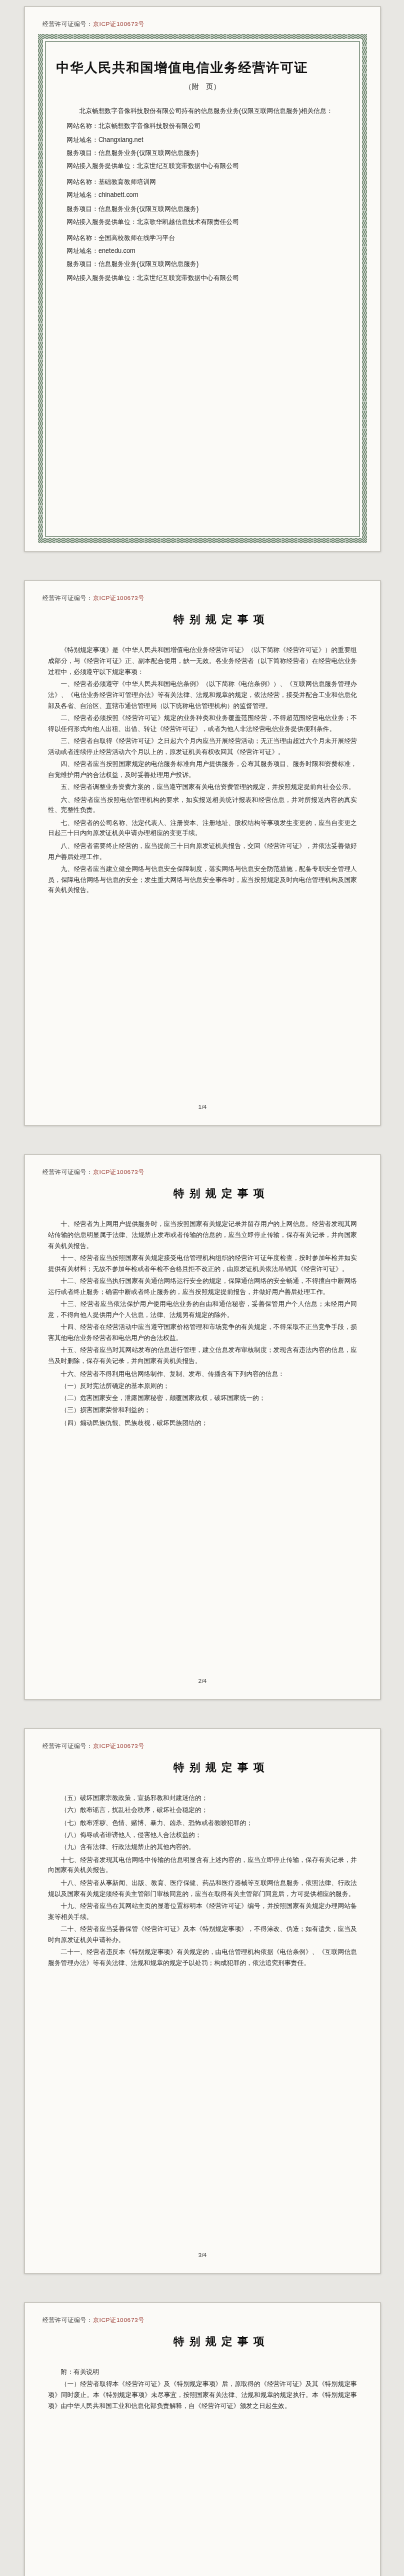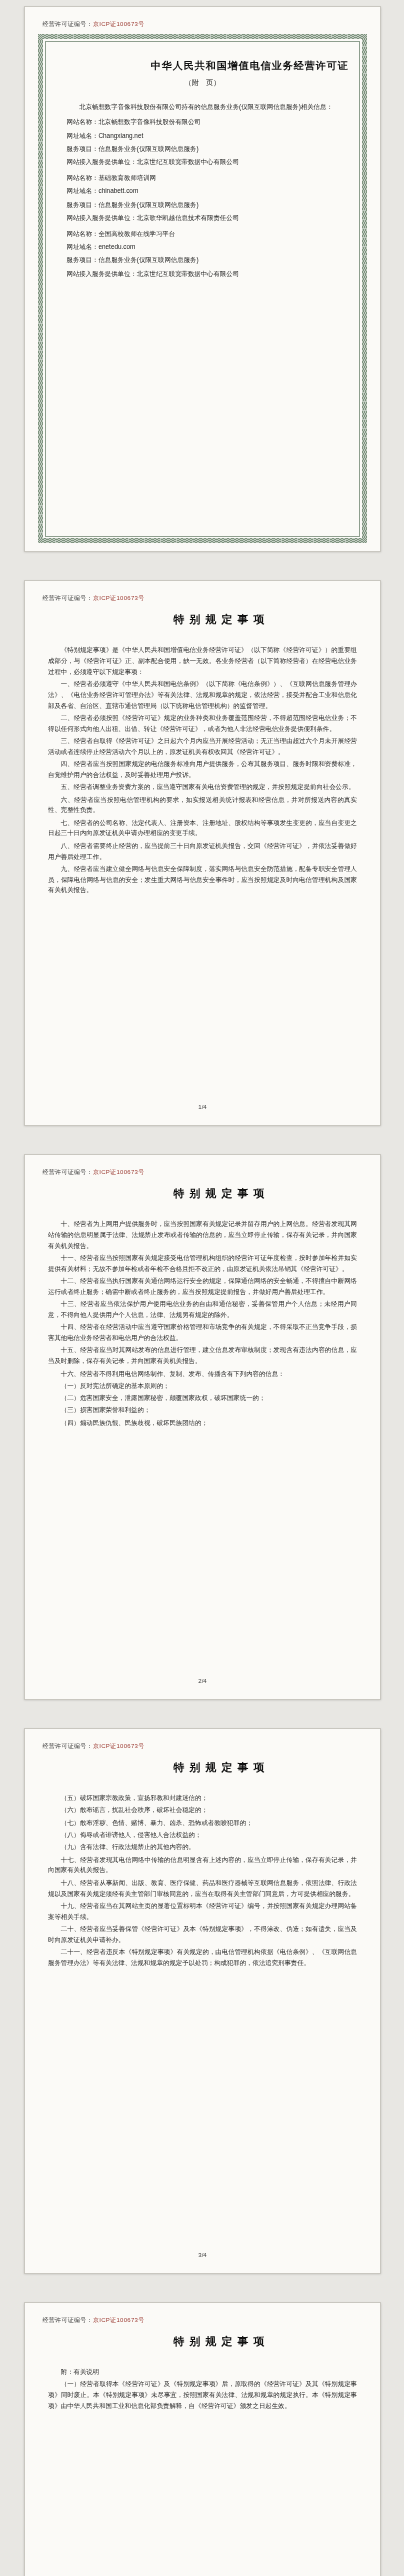--- a/index.html
+++ b/index.html
@@ -47,22 +47,22 @@
     padding: 1.5px;
   }
   .frame-line {
     border: 0.5px solid #8e9e8e;
     height: 100%;
     box-sizing: border-box;
     overflow: hidden;
   }
   .lic-title {
     margin: 17.5px 10.3px 0 10.3px;
-    text-align: right;
-    font-size: 10px;
+    text-align: left;
+    font-size: 13px;
     font-weight: bold;
     letter-spacing: 1px;
     color: #111;
     font-family: Liberation Sans, sans-serif;
   }
   .lic-subtitle {
     text-align: center;
     font-size: 7.2px;
     margin-top: 5.2px;
     color: #222;

